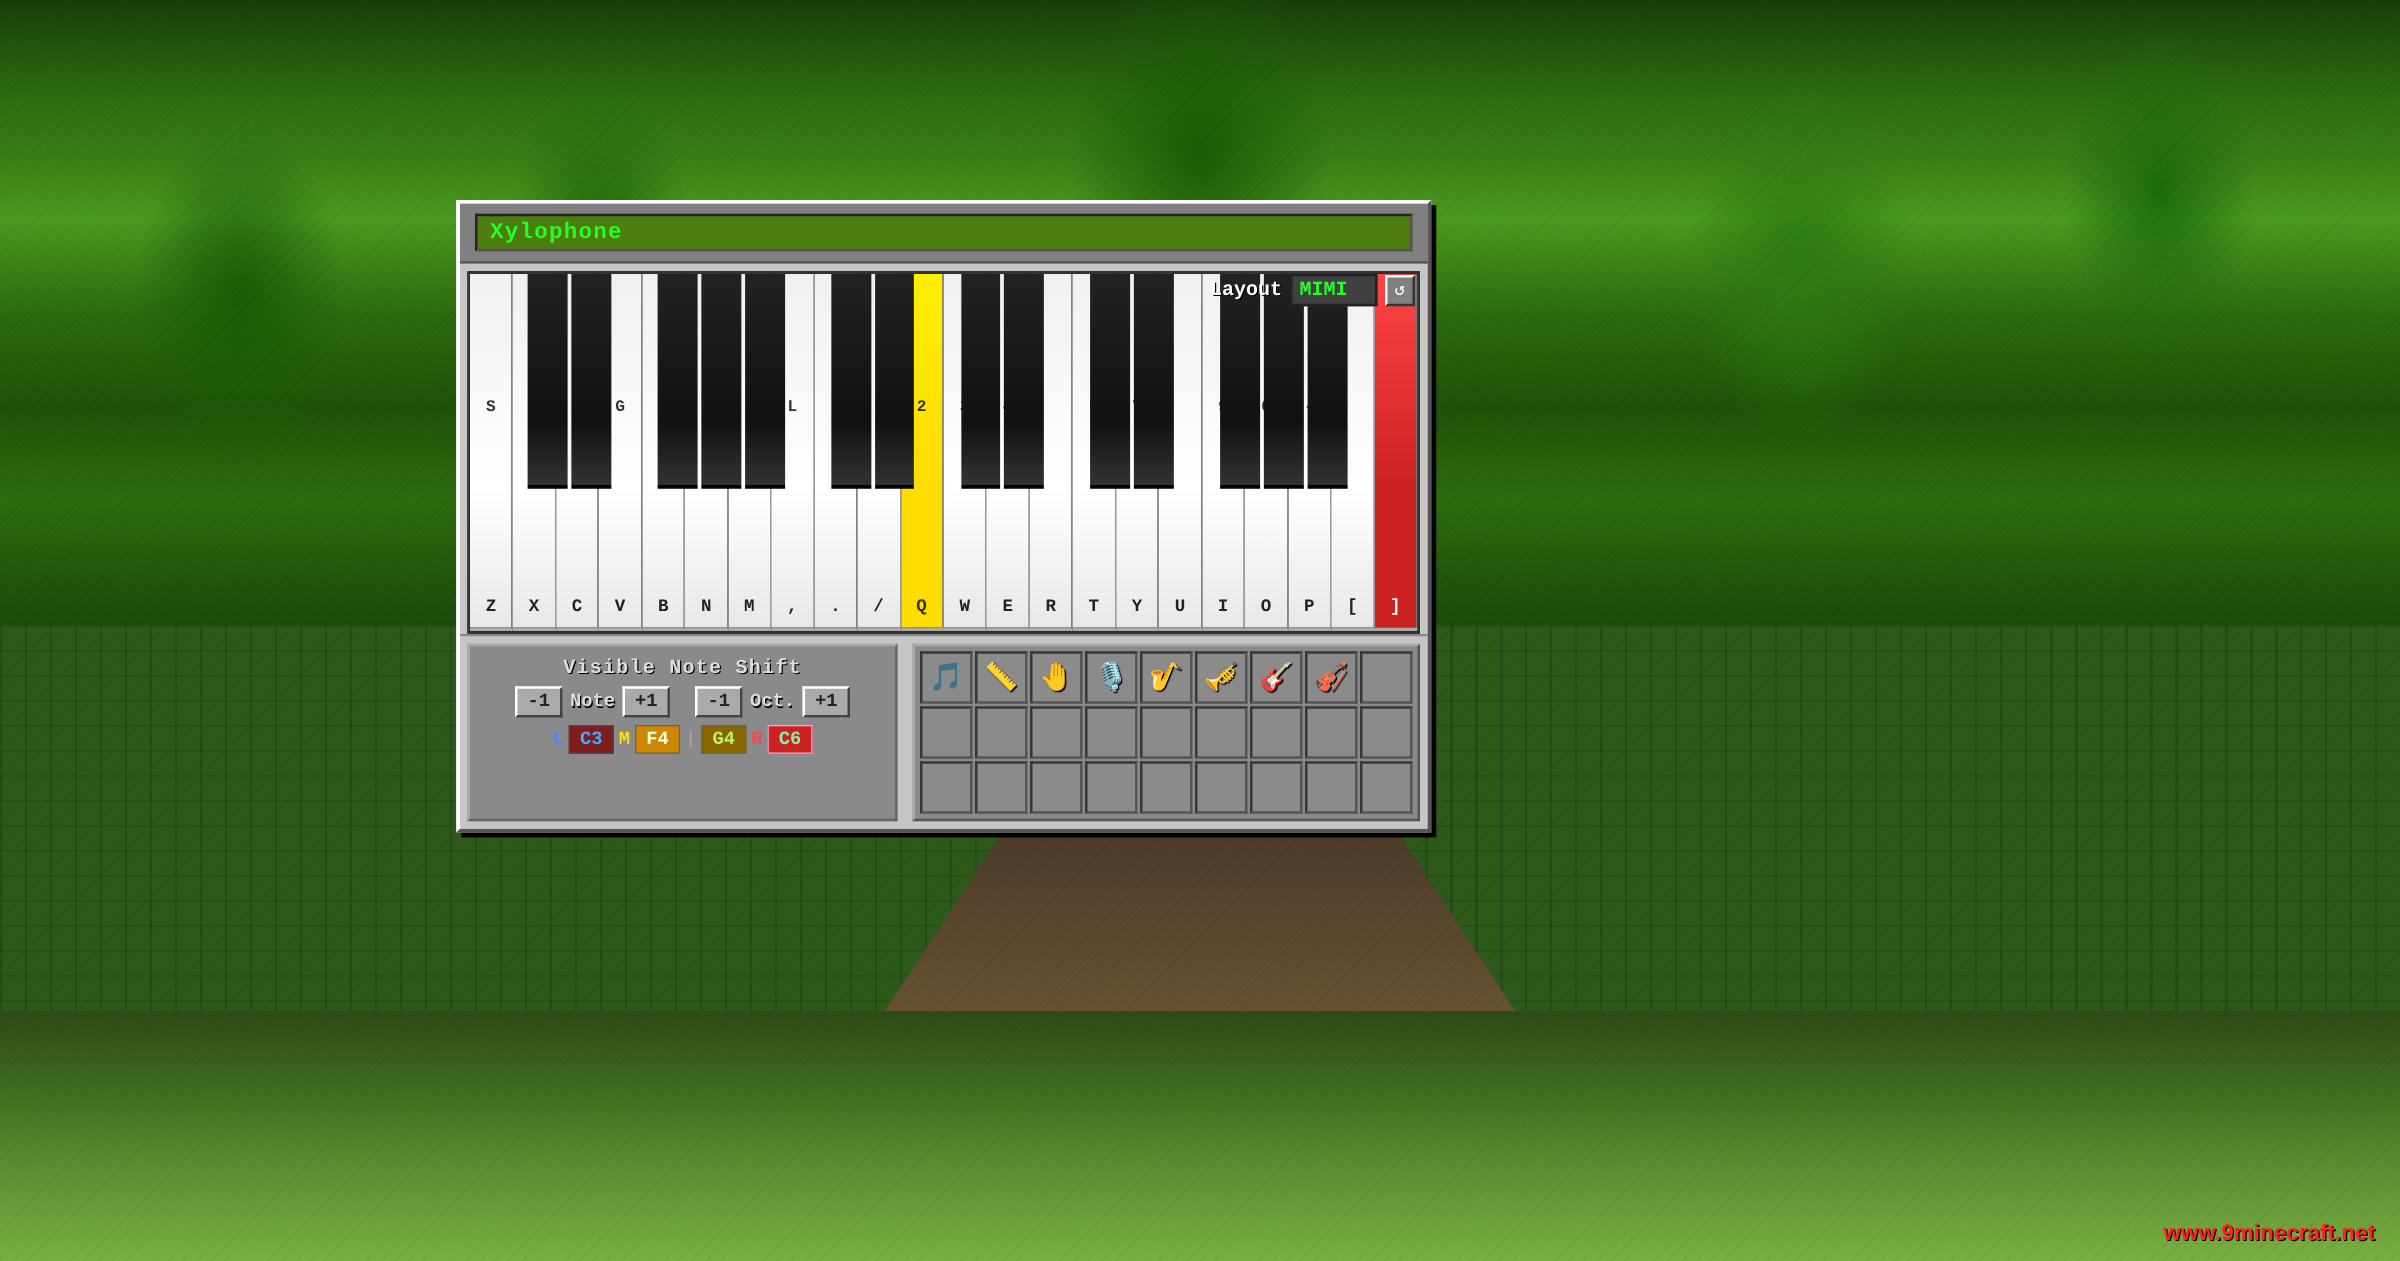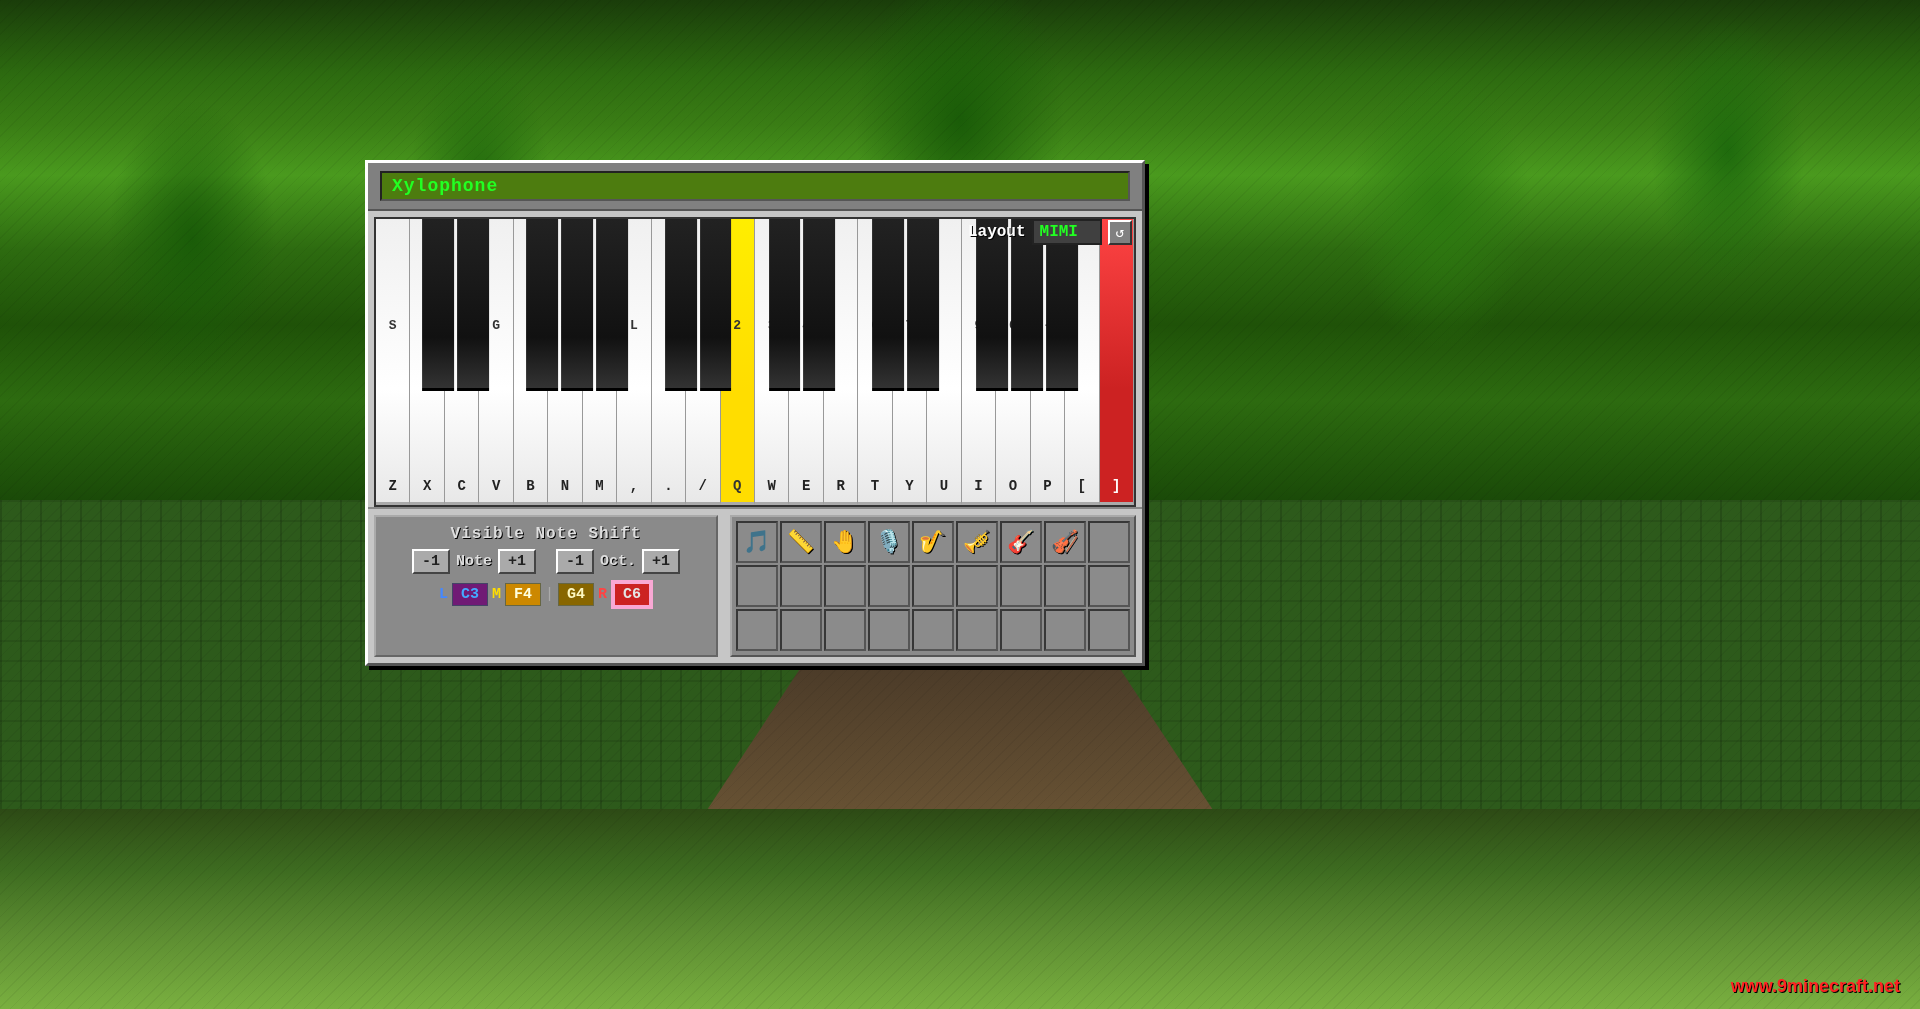--- a/index.html
+++ b/index.html
@@ -298,53 +298,53 @@
       font-family: 'Courier New', monospace;
     }
 
     .range-l {
       color: #4488ff;
       font-size: 15px;
       font-weight: bold;
     }
 
     .badge-blue {
-      background: #701a75;
+      background: #7f1d1d;
       color: #4af;
       border: 1px solid #446;
     }
 
     .range-m {
       color: #ffdd00;
       font-size: 15px;
       font-weight: bold;
     }
 
     .badge-orange {
       background: #cc8800;
       color: #ffd;
       border: 1px solid #664;
     }
 
     .badge-orange2 {
       background: #886600;
-      color: #fef9c3;
+      color: #bef264;
       border: 1px solid #664;
     }
 
     .range-r {
       color: #ff4444;
       font-size: 15px;
       font-weight: bold;
     }
 
     .badge-red {
       background: #cc2222;
-      color: #e5e5e5;
-      border: 4px solid #f9a8d4;
+      color: #86efac;
+      border: 1px solid #f9a8d4;
     }
 
     .pipe {
       color: #aaa;
       font-size: 15px;
     }
 
     
     .midi-row {
       display: flex;

